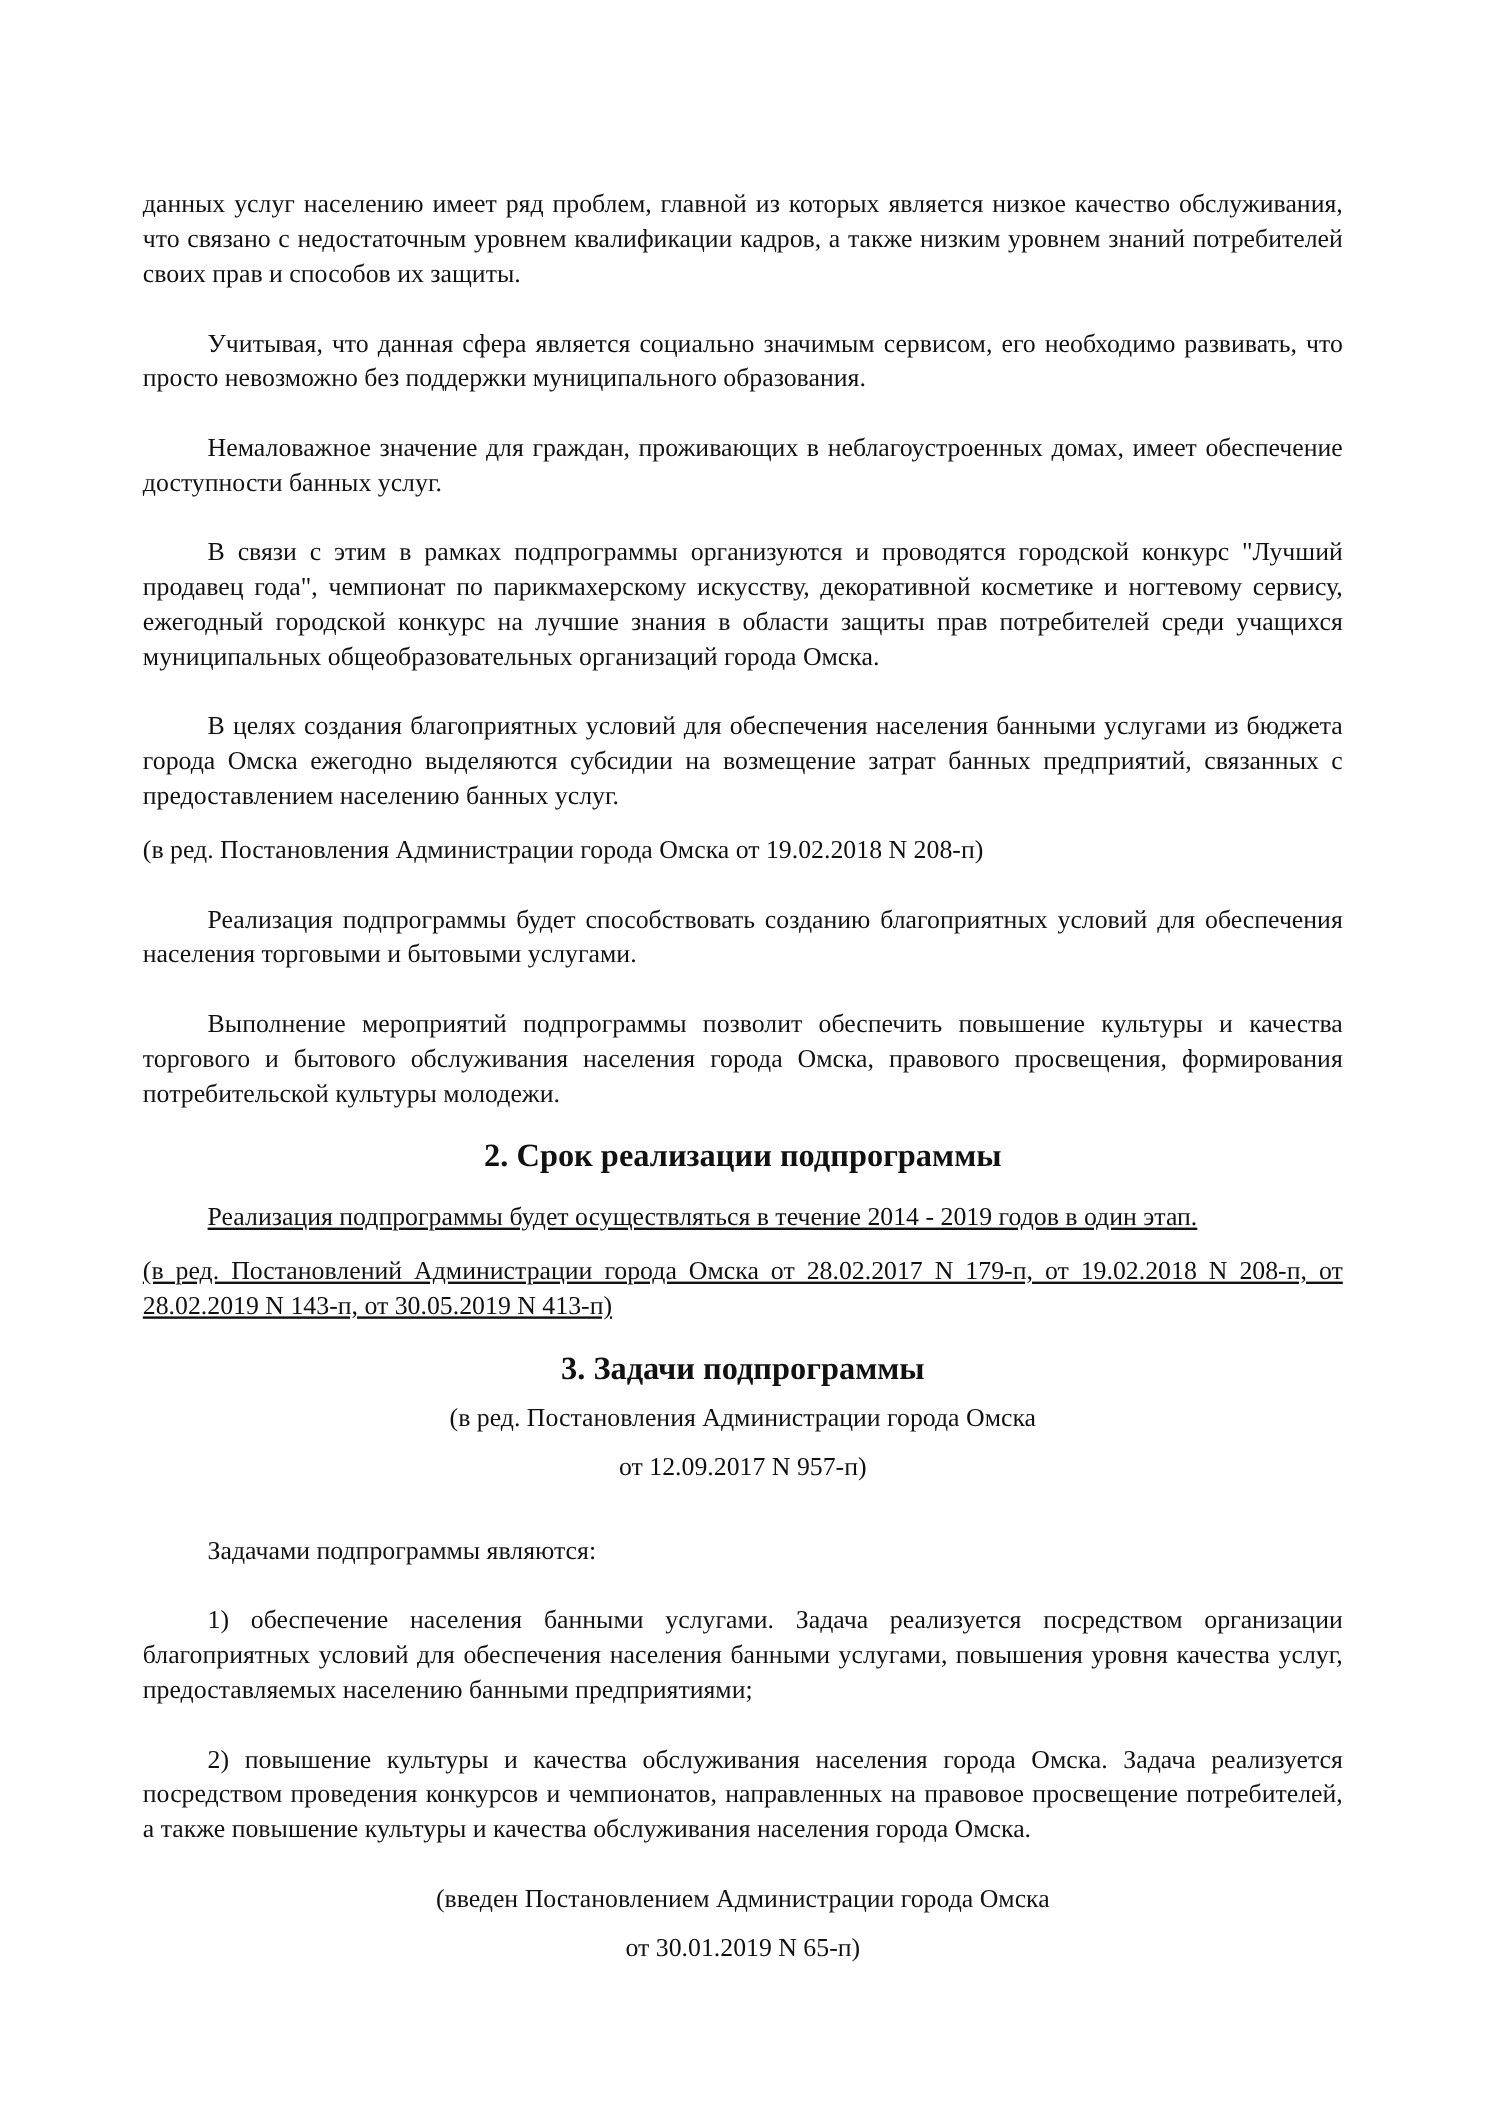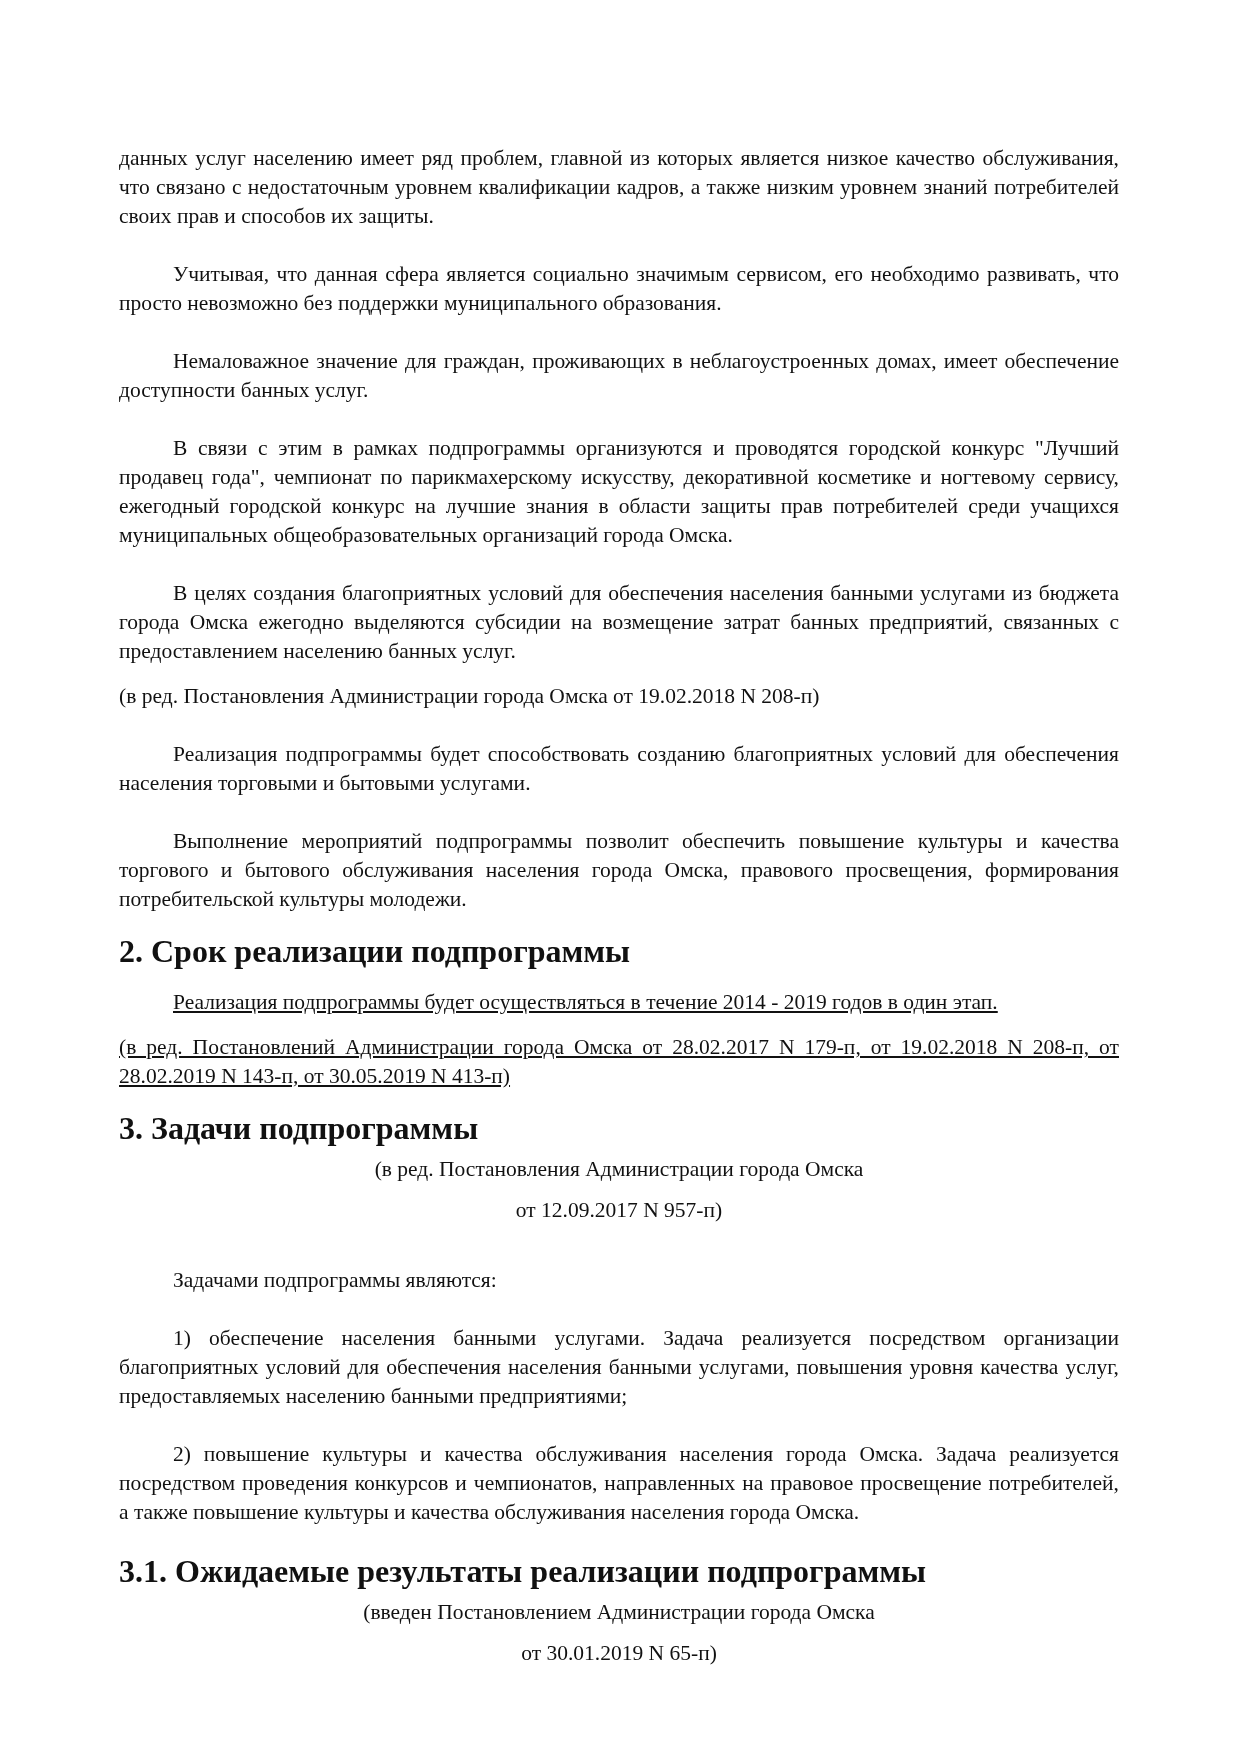--- a/index.html
+++ b/index.html
@@ -7,36 +7,36 @@
       width: 1240px;
       height: 1754px;
       position: relative;
       overflow: hidden;
       font-family: "Liberation Serif", "DejaVu Serif", serif;
       color: #111111;
     }
     .page {
       position: absolute;
       left: 119px;
-      top: 144px;
+      top: 156px;
       width: 1000px;
       font-size: 21.5px;
       line-height: 29px;
     }
     .para {
       margin: 0 0 29px 0;
       text-align: justify;
       text-indent: 54px;
     }
     .para.noindent { text-indent: 0; }
     .note { display: block; text-indent: 0; margin-top: 16px; }
     .heading {
-      text-align: left;
+      text-align: center;
       font-weight: bold;
-      font-size: 32px;
+      font-size: 27px;
       line-height: 30px;
       margin: 6px 0 0 0;
     }
     .subnote {
       text-align: center;
       margin: 12px;
     }
     .block-gap { height: 29px; }
     .sm-gap { height: 22px; }
   </style>
@@ -74,17 +74,16 @@
   <p class="subnote">(в ред. Постановления Администрации города Омска</p>
   <p class="subnote">от 12.09.2017 N 957-п)</p>
   <div class="block-gap"></div>
 
   <p class="para">Задачами подпрограммы являются:</p>
 
   <p class="para">1) обеспечение населения банными услугами. Задача реализуется посредством организации благоприятных условий для обеспечения населения банными услугами, повышения уровня качества услуг, предоставляемых населению банными предприятиями;</p>
 
   <p class="para" style="">2) повышение культуры и качества обслуживания населения города Омска. Задача реализуется посредством проведения конкурсов и чемпионатов, направленных на правовое просвещение потребителей, а также повышение культуры и качества обслуживания населения города Омска.</p>
 
-  <h2 class="heading">3.1. Ожидаемые результаты реализации подпрограммы</h2>
   <p class="subnote">(введен Постановлением Администрации города Омска</p>
   <p class="subnote">от 30.01.2019 N 65-п)</p>
 
 </div>
 
 </body></html>

